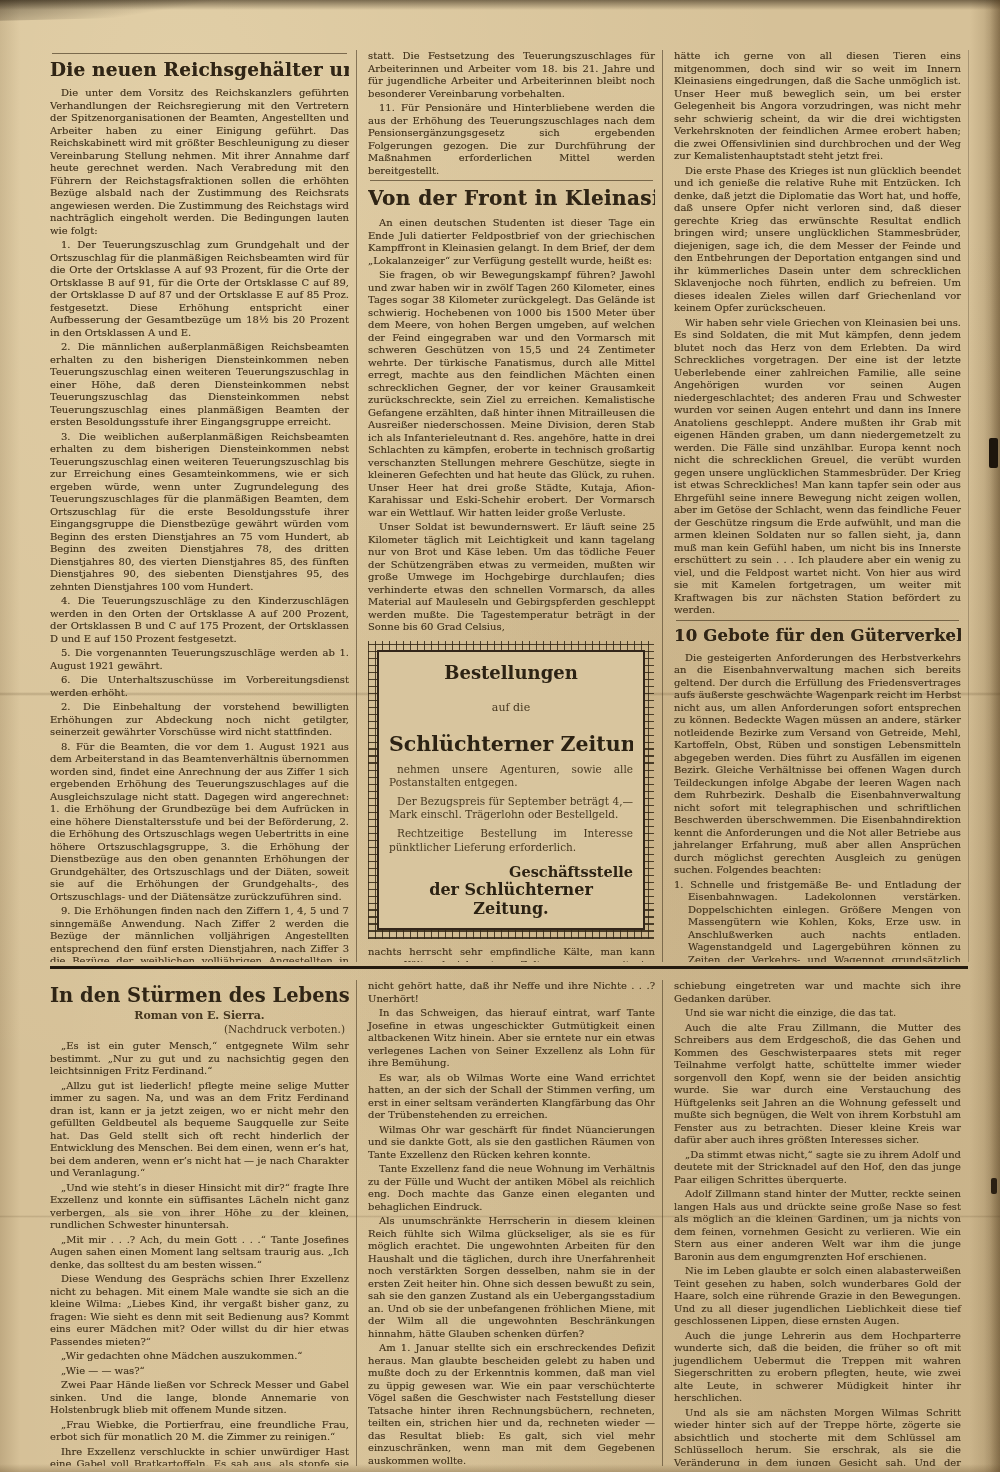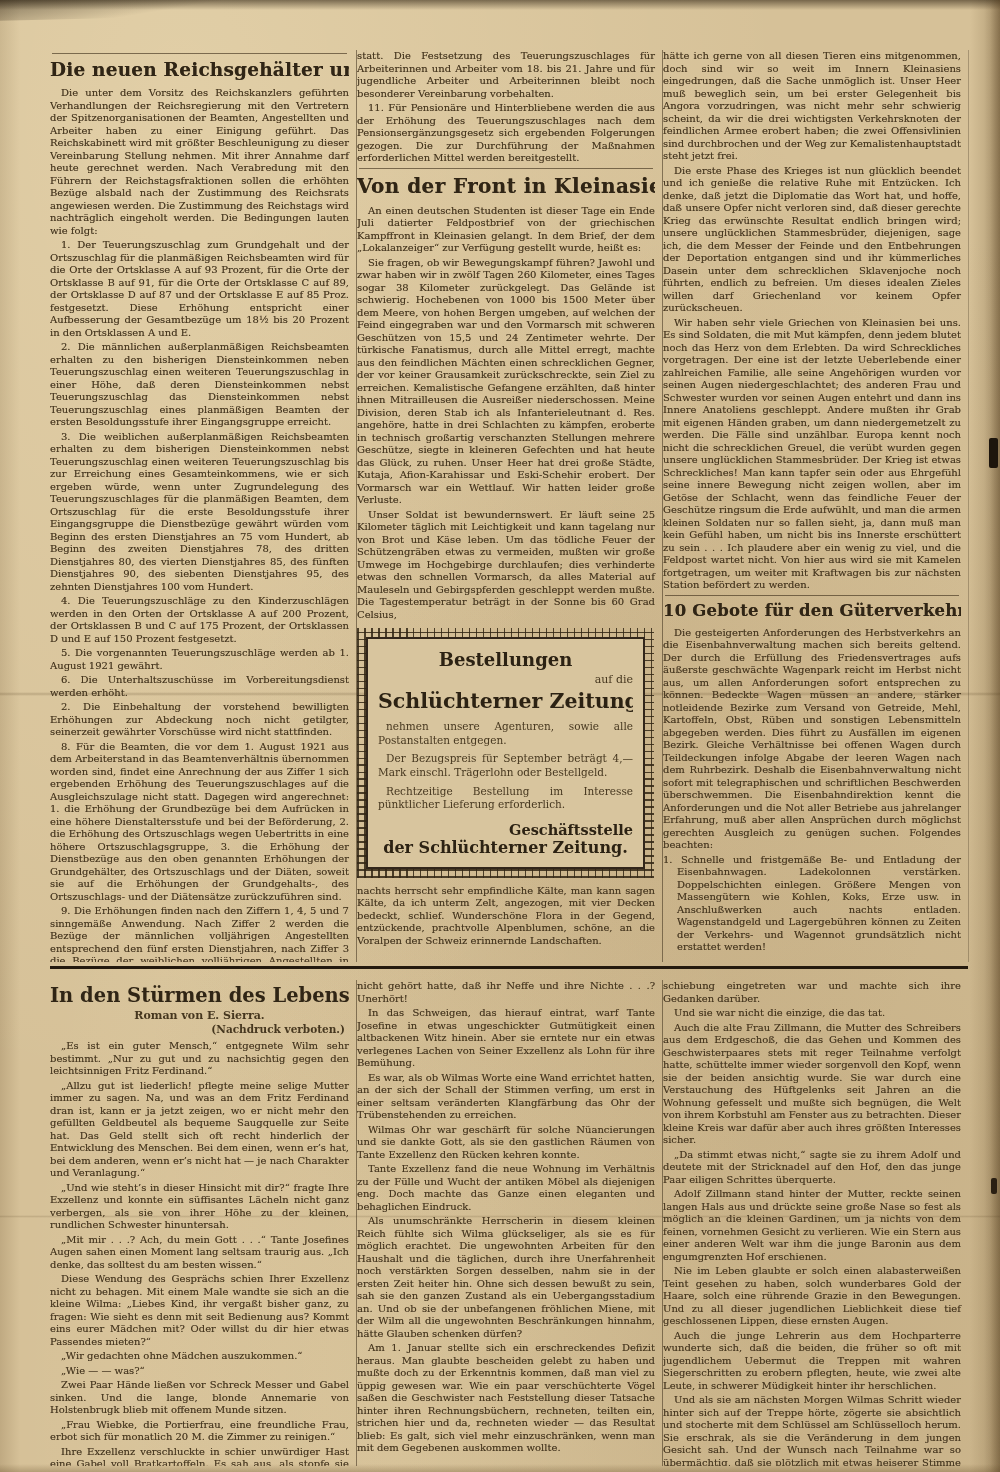--- a/index.html
+++ b/index.html
@@ -31,21 +31,21 @@
   .ink-mark-1 { position:absolute; right:2px; top:438px; width:9px; height:30px;
     background:#1d150c; border-radius:2px; }
   .ink-mark-2 { position:absolute; right:3px; top:1178px; width:6px; height:16px;
     background:#2a1f12; border-radius:2px; }
 
   
   .top-section { position:absolute; left:50px; top:50px; width:918px; height:912px; display:flex; }
   .bottom-section { position:absolute; left:50px; top:980px; width:918px; height:486px; display:flex; }
   .section-divider { position:absolute; left:50px; top:966px; width:918px; height:3px; background:#241a0e; }
   .col { box-sizing:border-box; width:306px; overflow:hidden; position:relative; padding-right:7px; }
-  .col + .col { border-left:1px solid rgba(60,45,25,.55); }
+  .col + .col { border-left:1px solid rgba(60,45,25,.55); padding-left:11px; }
   .top-section { border-right:1px solid rgba(60,45,25,.30); }
 
   
   .para { margin:0 0 2px 0; font-size:10px; line-height:1.25; text-align:justify;
     text-indent:11px; text-shadow:0 0 .5px rgba(74,57,38,.55); }
   .noindent { text-indent:0; }
   .item { padding-left:14px; text-indent:-14px; }
   .rule { border-top:1px solid rgba(55,40,20,.6); margin:3px 2px 5px; }
   .headline { margin:2px 0 7px; text-align:center; font-weight:bold; color:#302515;
     white-space:nowrap; overflow:hidden; text-shadow:0 0 .5px rgba(48,37,21,.6); }
@@ -53,32 +53,32 @@
   .h-front { font-size:20px; letter-spacing:.4px; margin-top:4px; }
   .h-gebote { font-size:16.5px; letter-spacing:.2px; }
 
   
   .ad-frame { margin:7px 1px 7px 0; padding:9px;
     background:
       repeating-linear-gradient(90deg, rgba(50,38,20,.85) 0 1.5px, transparent 1.5px 7px),
       repeating-linear-gradient(0deg, rgba(50,38,20,.85) 0 1.5px, transparent 1.5px 7px); }
   .ad-inner { background:#d8c59e; border:2px solid #32261a; padding:8px 10px 10px; }
   .ad-t1 { text-align:center; font-weight:bold; font-size:18px; color:#2c2213; margin-top:2px; }
-  .ad-t2 { text-align:right; font-size:11px; margin:3px 0; }
+  .ad-t2 { text-align:center; font-size:11px; margin:18px 0; }
   .ad-t3 { text-align:center; font-weight:bold; font-size:20.5px; color:#2c2213;
     white-space:nowrap; overflow:hidden; margin-bottom:7px; }
   .ad-body { margin:0 0 5px; font-size:10.5px; line-height:1.3; text-align:justify; text-indent:8px; }
   .ad-sig1 { text-align:right; font-weight:bold; font-size:14.5px; margin-top:9px; color:#2c2213; }
   .ad-sig2 { text-align:center; font-weight:bold; font-size:16px; color:#2c2213; }
 
   
   .novel-title { margin:4px 0 2px; text-align:center; font-weight:bold; font-size:19.5px;
     color:#302515; white-space:nowrap; overflow:hidden; }
   .novel-byline { text-align:center; font-size:11px; font-weight:bold; margin-bottom:1px; }
-  .novel-notice { text-align:right; font-size:10.5px; font-weight:bold; margin:0 4px 5px 0; }
+  .novel-notice { text-align:right; font-size:10.5px; font-weight:normal; margin:0 4px 5px 0; }
 </style>
 </head>
 <body>
 
 <div class="page">
   <div class="edge-top"></div>
   <div class="edge-bottom"></div>
   <div class="edge-right"></div>
   <div class="corner-tl"></div>
   <div class="crease-1"></div>
@@ -160,22 +160,22 @@
       <p class="para">„Wie — — was?“</p>
       <p class="para">Zwei Paar Hände ließen vor Schreck Messer und Gabel sinken. Und die lange, blonde Annemarie von Holstenbrugk blieb mit offenem Munde sitzen.</p>
       <p class="para">„Frau Wiebke, die Portierfrau, eine freundliche Frau, erbot sich für monatlich 20 M. die Zimmer zu reinigen.“</p>
       <p class="para">Ihre Exzellenz verschluckte in schier unwürdiger Hast eine Gabel voll Bratkartoffeln. Es sah aus, als stopfe sie hiermit eine ganze Flut von Worten hinunter, die ihr auf der Zunge lagen. Einen ängstlichen Blick warf sie nach dem Büffet hinüber, um zu erforschen, ob Mina, das aufwartende Mädchen, es auch</p>
     </div>
 
     <div class="col">
       <p class="para noindent">nicht gehört hatte, daß ihr Neffe und ihre Nichte . . .? Unerhört!</p>
       <p class="para">In das Schweigen, das hierauf eintrat, warf Tante Josefine in etwas ungeschickter Gutmütigkeit einen altbackenen Witz hinein. Aber sie erntete nur ein etwas verlegenes Lachen von Seiner Exzellenz als Lohn für ihre Bemühung.</p>
       <p class="para">Es war, als ob Wilmas Worte eine Wand errichtet hatten, an der sich der Schall der Stimmen verfing, um erst in einer seltsam veränderten Klangfärbung das Ohr der Trübenstehenden zu erreichen.</p>
-      <p class="para">Wilmas Ohr war geschärft für solche Nüancierungen und sie dankte Gott, als sie den gastlichen Räumen von Tante Exzellenz den Rücken kehren konnte.</p>
-      <p class="para">Tante Exzellenz fand die neue Wohnung im Verhältnis zu der Fülle und Wucht der antiken Möbel als diejenigen eng. Doch machte das Ganze einen eleganten und behaglichen Eindruck.</p>
+      <p class="para">Wilmas Ohr war geschärft für findet Nüancierungen und sie dankte Gott, als sie den gastlichen Räumen von Tante Exzellenz den Rücken kehren konnte.</p>
+      <p class="para">Tante Exzellenz fand die neue Wohnung im Verhältnis zu der Fülle und Wucht der antiken Möbel als reichlich eng. Doch machte das Ganze einen eleganten und behaglichen Eindruck.</p>
       <p class="para">Als unumschränkte Herrscherin in diesem kleinen Reich fühlte sich Wilma glückseliger, als sie es für möglich erachtet. Die ungewohnten Arbeiten für den Haushalt und die täglichen, durch ihre Unerfahrenheit noch verstärkten Sorgen desselben, nahm sie in der ersten Zeit heiter hin. Ohne sich dessen bewußt zu sein, sah sie den ganzen Zustand als ein Uebergangsstadium an. Und ob sie der unbefangenen fröhlichen Miene, mit der Wilm all die ungewohnten Beschränkungen hinnahm, hätte Glauben schenken dürfen?</p>
       <p class="para">Am 1. Januar stellte sich ein erschreckendes Defizit heraus. Man glaubte bescheiden gelebt zu haben und mußte doch zu der Erkenntnis kommen, daß man viel zu üppig gewesen war. Wie ein paar verschüchterte Vögel saßen die Geschwister nach Feststellung dieser Tatsache hinter ihren Rechnungsbüchern, rechneten, teilten ein, strichen hier und da, rechneten wieder — das Resultat blieb: Es galt, sich viel mehr einzuschränken, wenn man mit dem Gegebenen auskommen wollte.</p>
 
     </div>
 
     <div class="col">
       <p class="para noindent">schiebung eingetreten war und machte sich ihre Gedanken darüber.</p>
       <p class="para">Und sie war nicht die einzige, die das tat.</p>
       <p class="para">Auch die alte Frau Zillmann, die Mutter des Schreibers aus dem Erdgeschoß, die das Gehen und Kommen des Geschwisterpaares stets mit reger Teilnahme verfolgt hatte, schüttelte immer wieder sorgenvoll den Kopf, wenn sie der beiden ansichtig wurde. Sie war durch eine Verstauchung des Hüftgelenks seit Jahren an die Wohnung gefesselt und mußte sich begnügen, die Welt von ihrem Korbstuhl am Fenster aus zu betrachten. Dieser kleine Kreis war dafür aber auch ihres größten Interesses sicher.</p>
       <p class="para">„Da stimmt etwas nicht,“ sagte sie zu ihrem Adolf und deutete mit der Stricknadel auf den Hof, den das junge Paar eiligen Schrittes überquerte.</p>

